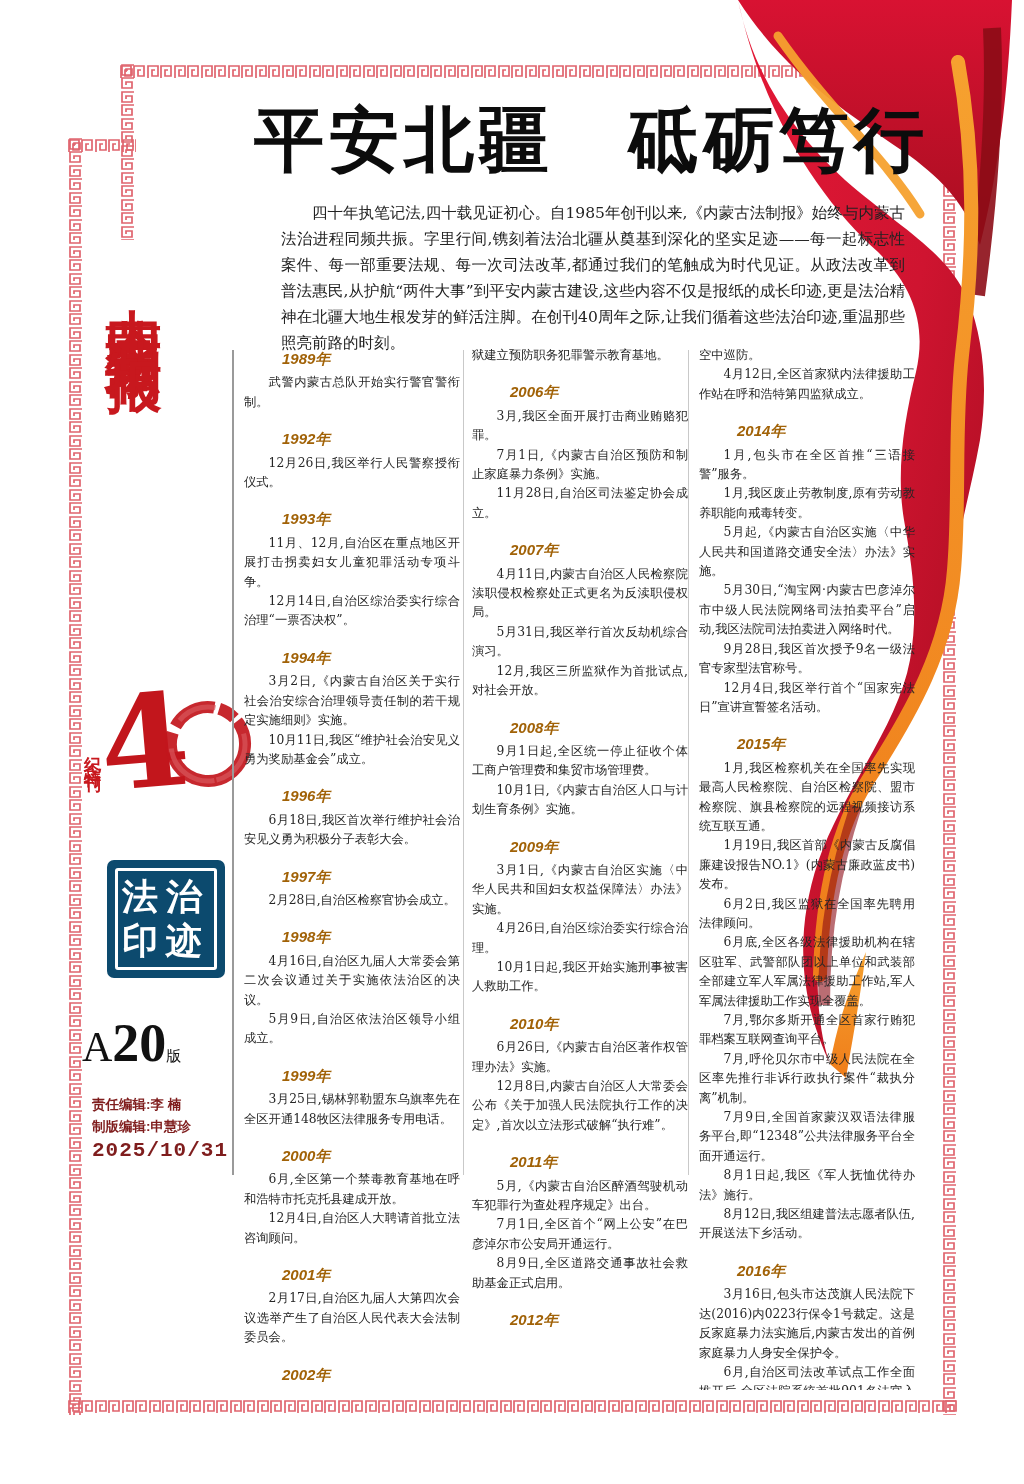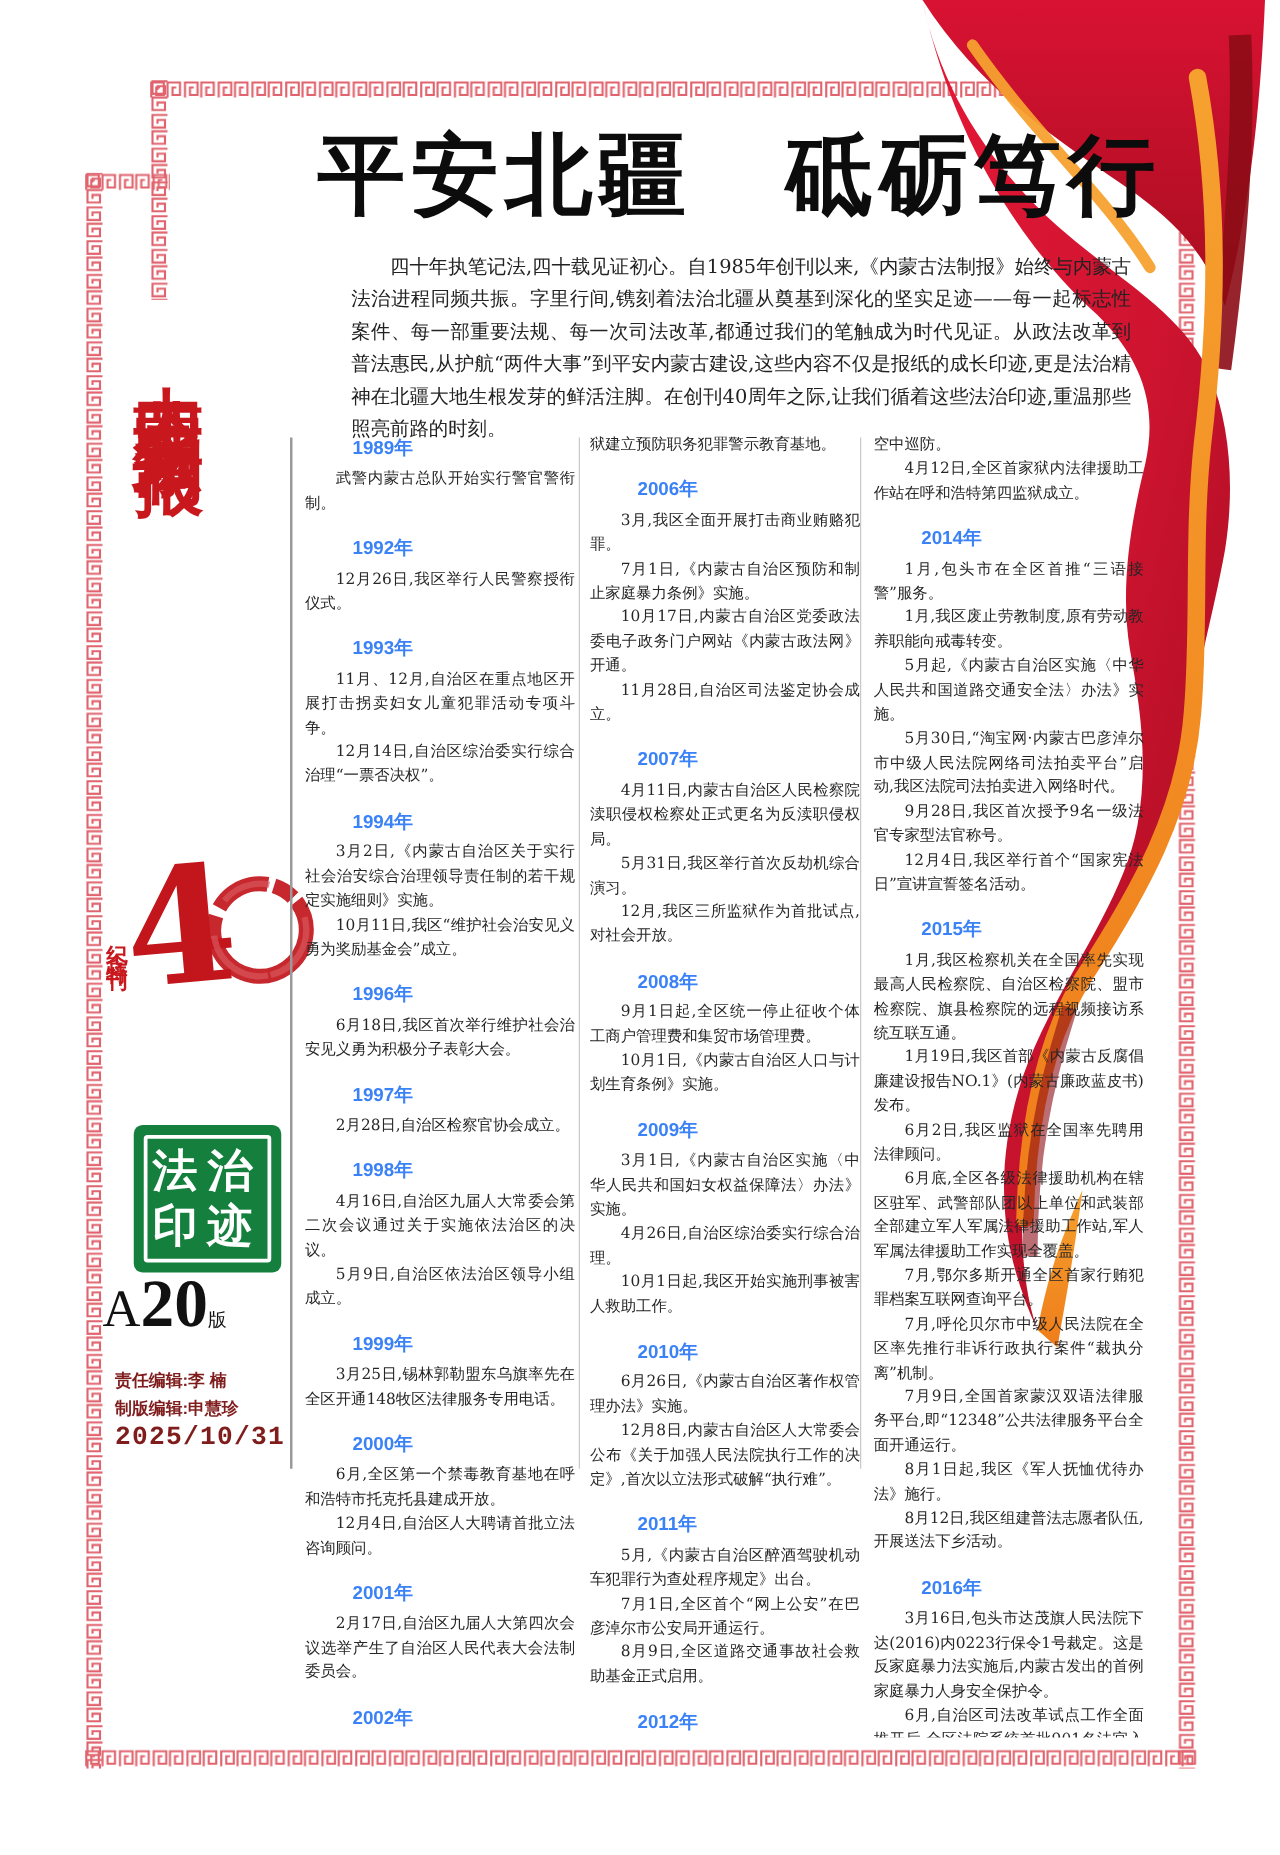--- a/index.html
+++ b/index.html
@@ -17,22 +17,22 @@
   
   #masthead{position:absolute;left:96px;top:264px;z-index:3;writing-mode:vertical-rl;
             font-size:56px;font-weight:bold;color:#c8181e;letter-spacing:10px;
             font-family:"Liberation Serif","DejaVu Serif",serif;}
   #special{position:absolute;left:82px;top:742px;z-index:3;writing-mode:vertical-rl;
            font-size:17px;color:#c8181e;letter-spacing:7px;font-weight:bold;}
   #forty{position:absolute;left:100px;top:672px;width:150px;height:160px;z-index:3;color:#c2161c;}
   #forty .four{position:absolute;left:0;top:6px;font-size:128px;font-weight:bold;
                font-family:"DejaVu Serif",serif;transform:rotate(-5deg);line-height:1;}
   #forty svg{position:absolute;left:58px;top:22px;}
-  #seal{position:absolute;left:107px;top:900px;width:118px;height:118px;z-index:3;
-        background:#15803d;border-radius:7px;}
+  #seal{position:absolute;left:107px;top:860px;width:118px;height:118px;z-index:3;
+        background:#0c4a6e;border-radius:7px;}
   #seal .inner{position:absolute;inset:8px;border:3px solid #fff;border-radius:3px;
         display:flex;align-items:center;justify-content:center;}
   #seal .chars{color:#fff;font-weight:bold;font-size:36px;line-height:44px;
         letter-spacing:8px;text-align:center;font-family:"Liberation Serif",serif;}
   #edition{position:absolute;left:82px;top:1012px;z-index:3;color:#111;
            font-family:"Liberation Serif","DejaVu Serif",serif;}
   #edition .ed-a{font-size:42px;}
   #edition .ed-num{font-size:54px;font-weight:bold;margin-top:15px;}
   #edition .ed-ban{font-size:15px;}
   #editors{position:absolute;left:92px;top:1094px;z-index:3;color:#7f1d1d;font-size:13.5px;
@@ -41,21 +41,21 @@
   
   .vdiv{position:absolute;top:350px;height:825px;z-index:3;background:#c9c9c9;width:1px;}
   #div-side{left:232px;width:2px;background:#9a9a9a;}
   #div-c1{left:463px;}
   #div-c2{left:688px;}
   
   .col{position:absolute;top:346px;width:216px;height:1044px;z-index:3;overflow:hidden;
        font-size:12.3px;line-height:19.4px;color:#262626;text-align:justify;}
   #col0{left:244px;} #col1{left:472px;} #col2{left:699px;}
   .year{font-family:"Liberation Sans",sans-serif;font-weight:bold;font-size:15px;
-        color:#3b82f6;padding-left:38px;margin-top:17px;margin-bottom:5px;text-align:left;}
+        color:#a16207;padding-left:38px;margin-top:17px;margin-bottom:5px;text-align:left;font-style:italic;}
   .col .year:first-child{margin-top:3px;}
   .para{margin:0;text-indent:2em;}
   .para.cont{text-indent:0;}
 </style>
 </head>
 <body>
 
 <div id="page">
 
   <svg class="frame" style="left:120px;top:64px;" width="838" height="16">
@@ -227,21 +227,20 @@
       <div class="year">2001年</div>
       <div class="para">2月17日,自治区九届人大第四次会议选举产生了自治区人民代表大会法制委员会。</div>
       <div class="year">2002年</div>
       <div class="para">5月,我区首次开展刑事侦查员等级评定工作。</div>
     </div>
   <div class="col" id="col1">
       <div class="para cont">狱建立预防职务犯罪警示教育基地。</div>
       <div class="year">2006年</div>
       <div class="para">3月,我区全面开展打击商业贿赂犯罪。</div>
       <div class="para">7月1日,《内蒙古自治区预防和制止家庭暴力条例》实施。</div>
-      <div class="para">10月17日,内蒙古自治区党委政法委电子政务门户网站《内蒙古政法网》开通。</div>
       <div class="para">11月28日,自治区司法鉴定协会成立。</div>
       <div class="year">2007年</div>
       <div class="para">4月11日,内蒙古自治区人民检察院渎职侵权检察处正式更名为反渎职侵权局。</div>
       <div class="para">5月31日,我区举行首次反劫机综合演习。</div>
       <div class="para">12月,我区三所监狱作为首批试点,对社会开放。</div>
       <div class="year">2008年</div>
       <div class="para">9月1日起,全区统一停止征收个体工商户管理费和集贸市场管理费。</div>
       <div class="para">10月1日,《内蒙古自治区人口与计划生育条例》实施。</div>
       <div class="year">2009年</div>
       <div class="para">3月1日,《内蒙古自治区实施〈中华人民共和国妇女权益保障法〉办法》实施。</div>

